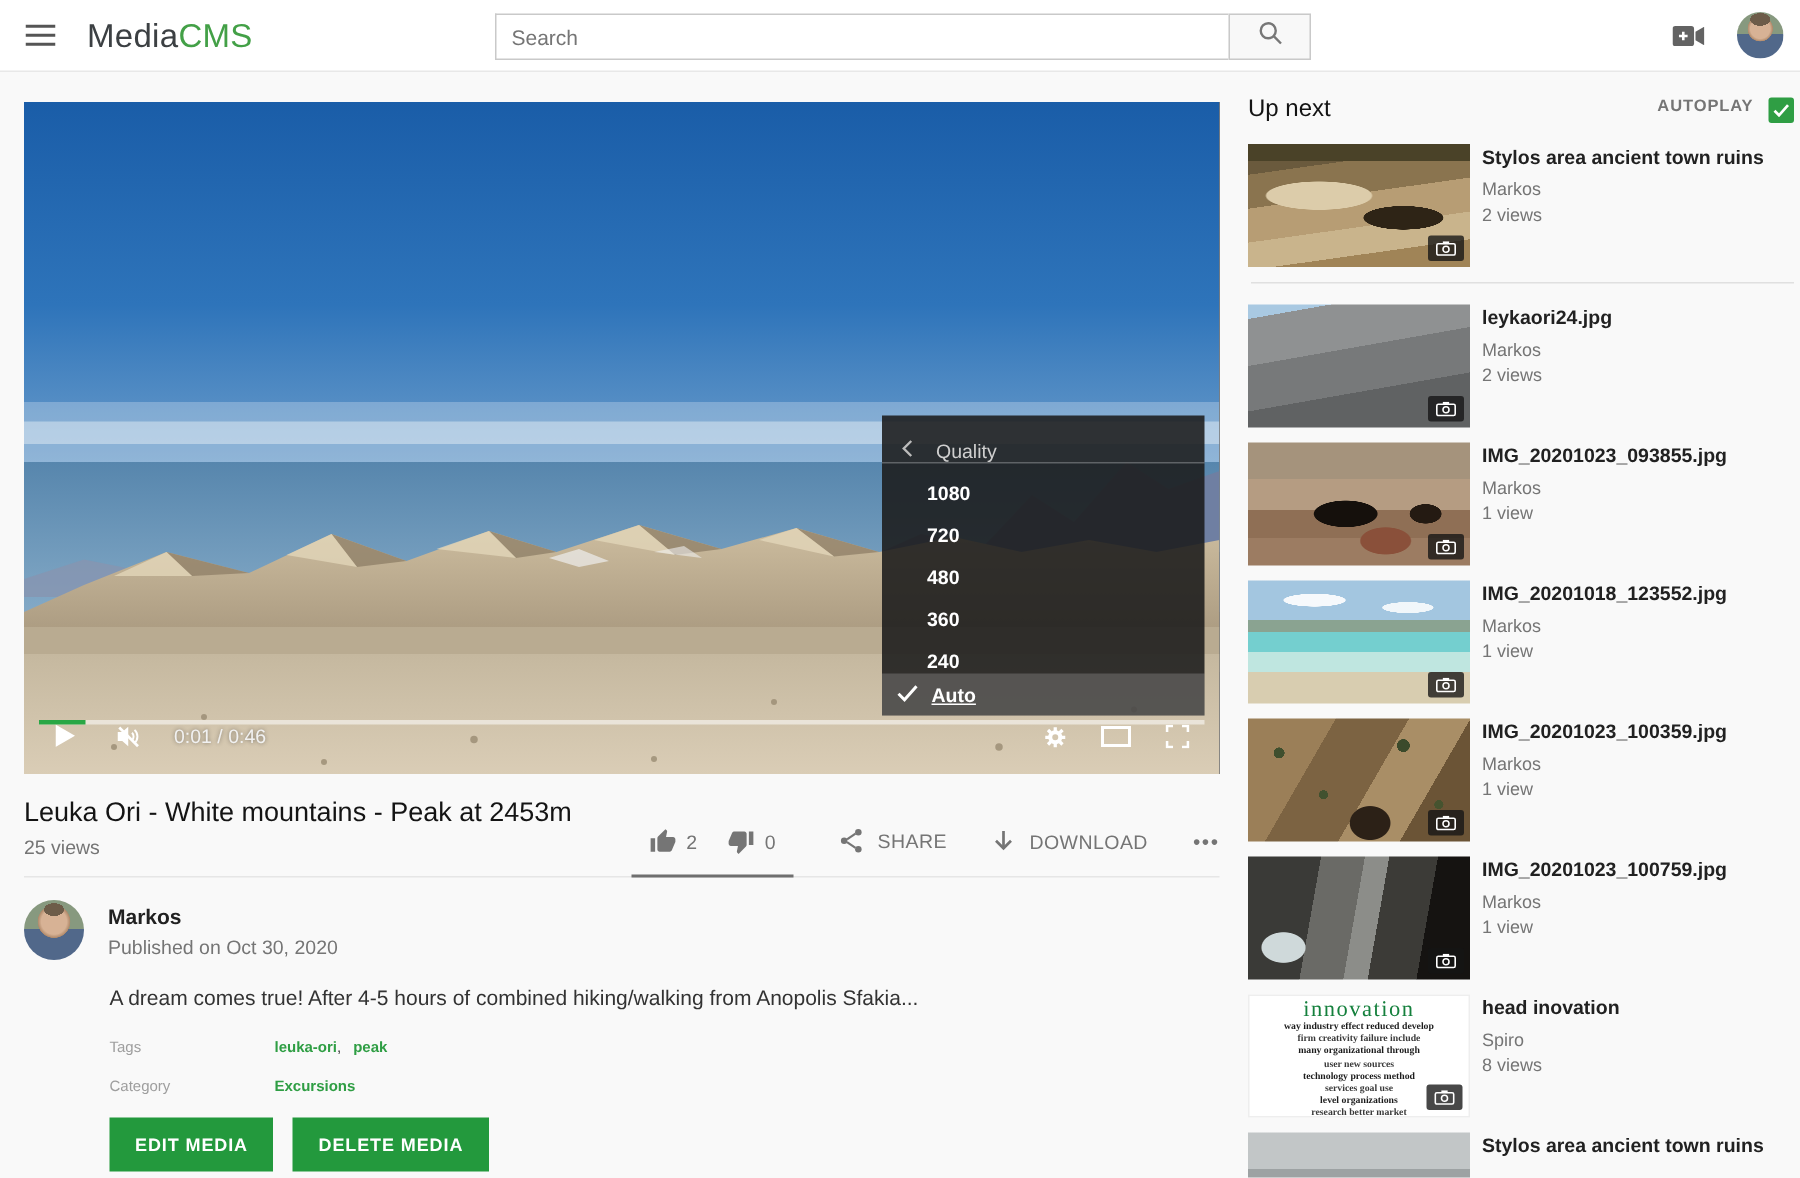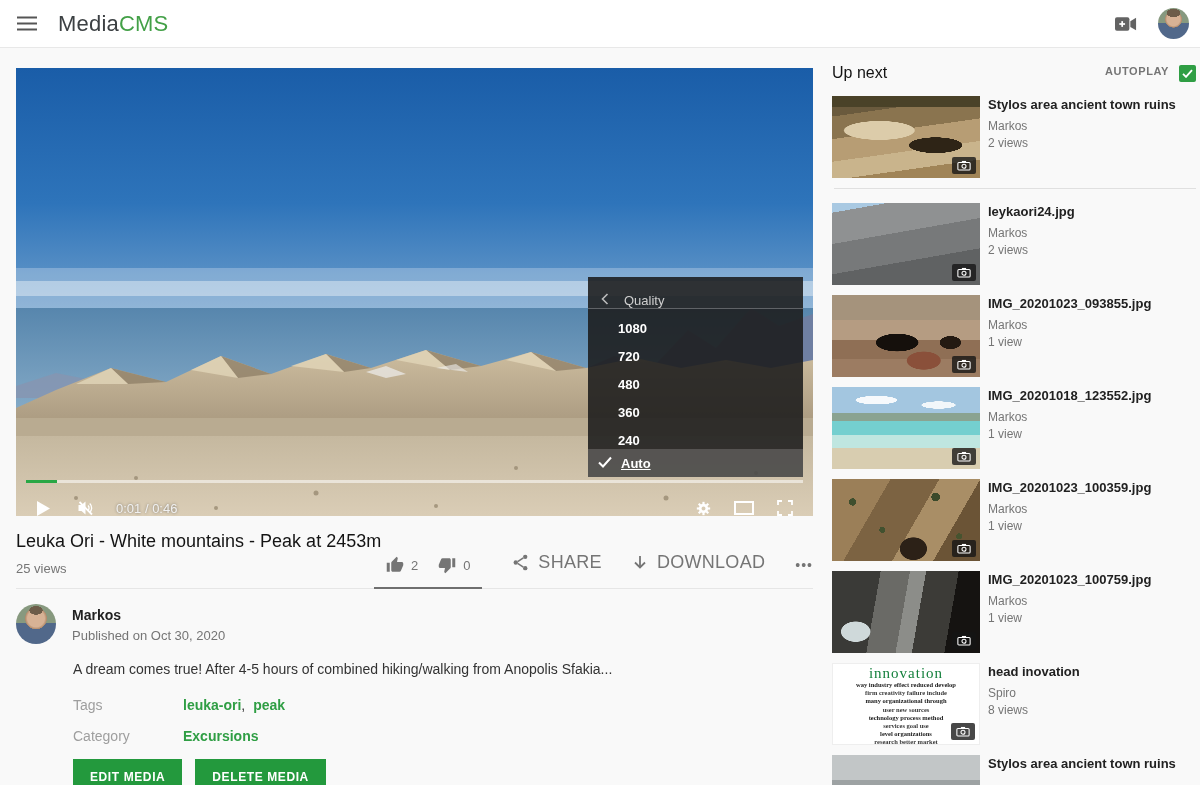--- a/index.html
+++ b/index.html
@@ -27,21 +27,21 @@
   
   .left-col { position: absolute; left: 16px; top: 68px; width: 797px; }
 
   .player { position: relative; width: 797px; height: 448px; background: #000; overflow: hidden; }
   .player svg.scene { position: absolute; inset: 0; display: block; }
 
   .progress { position: absolute; left: 10px; right: 10px; bottom: 33px; height: 3px;
               background: rgba(255,255,255,.55); cursor: pointer; }
   .progress-played { height: 3px; background: #29a745; width: 4%; }
   .controls { position: absolute; left: 0; right: 0; bottom: 0; height: 33px;
-              display: flex; align-items: flex-end; }
+              display: flex; align-items: flex-start; }
   .play-btn { margin-left: 21px; cursor: pointer; display: flex; }
   .mute-btn { margin-left: 27px; cursor: pointer; display: flex; }
   .time { margin-left: 22px; font-size: 13px; color: #f1f1f1; text-shadow: 0 0 3px rgba(0,0,0,.45); }
   .ctrl-spacer { flex: 1; }
   .ctrl-right { display: flex; align-items: center; gap: 23px; margin-right: 20px; }
   .ctrl-right > span { cursor: pointer; display: flex; }
 
   
   .quality-menu { position: absolute; left: 572px; top: 209px; width: 215px; height: 200px;
                   background: rgba(27,27,27,.88); color: #fff; }
@@ -51,35 +51,35 @@
   .q-opt { height: 28px; line-height: 28px; padding-left: 30px; font-size: 13px; font-weight: bold; cursor: pointer; }
   .q-auto { position: absolute; bottom: 0; left: 0; right: 0; height: 28px; background: rgba(255,255,255,.18);
             display: flex; align-items: center; gap: 9px; padding-left: 10px;
             font-size: 13px; font-weight: bold; cursor: pointer; text-decoration: underline; }
 
   .video-title { margin-top: 15px; font-size: 18px; color: #141414; }
   .meta-row { display: flex; justify-content: space-between; align-items: flex-end;
               border-bottom: 1px solid #e6e6e6; margin-top: 0; }
   .views { font-size: 13px; color: #757575; padding-bottom: 12px; }
   .actions { display: flex; align-items: flex-end; gap: 30px; }
-  .action { display: flex; align-items: center; gap: 9px; color: #757575; font-size: 18px;
+  .action { display: flex; align-items: center; gap: 9px; color: #757575; font-size: 13px;
             letter-spacing: .3px; cursor: pointer; padding-bottom: 15px; }
   .rate-group { display: flex; align-items: center; gap: 20px; padding: 0 12px 13px 12px;
                 border-bottom: 2px solid #6f6f6f; margin-bottom: -1px; }
   .rate { display: flex; align-items: center; gap: 7px; color: #757575; font-size: 13px; cursor: pointer; }
   .more-dots { color: #757575; font-size: 14px; letter-spacing: 1px; cursor: pointer; padding-bottom: 15px; }
 
   .author-row { display: flex; margin-top: 15px; }
   .author-avatar { width: 40px; height: 40px; cursor: pointer; }
   .author-info { margin-left: 16px; padding-top: 3px; }
   .author-name { font-size: 14px; font-weight: bold; color: #212121; }
   .published { margin-top: 5px; font-size: 13px; color: #757575; }
 
   .description { margin-left: 57px; margin-top: 17px; font-size: 14px; color: #333; }
-  .meta-table { margin-left: 57px; margin-top: 20px; font-size: 14px; }
+  .meta-table { margin-left: 57px; margin-top: 20px; font-size: 10px; }
   .meta-line { display: flex; margin-bottom: 15px; align-items: baseline; }
   .meta-label { width: 110px; color: #9e9e9e; }
   .green-link { color: #2f9e44; font-weight: bold; cursor: pointer; text-decoration: none; }
   .tag-sep { color: #333; margin-right: 8px; }
   .buttons-row { margin-left: 57px; margin-top: 4px; display: flex; gap: 13px; }
   .btn { background: #23993d; color: #fff; font-size: 12px; font-weight: bold; letter-spacing: .6px;
          border: none; padding: 11px 17px; cursor: pointer; font-family: "Liberation Sans", sans-serif; }
 
   
   .sidebar { position: absolute; left: 832px; top: 64px; width: 364px; }
@@ -142,20 +142,31 @@
   <span class="hamburger">
     <svg width="20" height="15" viewBox="0 0 20 15">
         <g stroke="#555" stroke-width="2">
           <line x1="0" y1="1.5" x2="20" y2="1.5"></line>
           <line x1="0" y1="7.5" x2="20" y2="7.5"></line>
           <line x1="0" y1="13.5" x2="20" y2="13.5"></line>
         </g>
       </svg>
   </span>
   <div class="logo"><span>Media</span><span class="cms">CMS</span></div>
+  <div class="search-wrap">
+    <input class="search-input" value="" placeholder="Search" style="">
+    <div class="search-btn">
+      <span>
+        <svg width="18" height="18" viewBox="0 0 18 18" fill="none">
+            <circle cx="7.5" cy="7.5" r="5" stroke="#777" stroke-width="1.6"></circle>
+            <line x1="11.3" y1="11.3" x2="16" y2="16" stroke="#777" stroke-width="1.6"></line>
+          </svg>
+      </span>
+    </div>
+  </div>
   <span class="upload-btn">
     <svg width="23" height="16" viewBox="0 0 24 16">
         <rect x="0" y="1" width="15" height="14" rx="2" fill="#636363"></rect>
         <polygon points="16,5 22,1.5 22,14.5 16,11" fill="#636363"></polygon>
         <g stroke="#fff" stroke-width="1.8">
           <line x1="7.5" y1="5" x2="7.5" y2="11"></line>
           <line x1="4.5" y1="8" x2="10.5" y2="8"></line>
         </g>
       </svg>
   </span>

